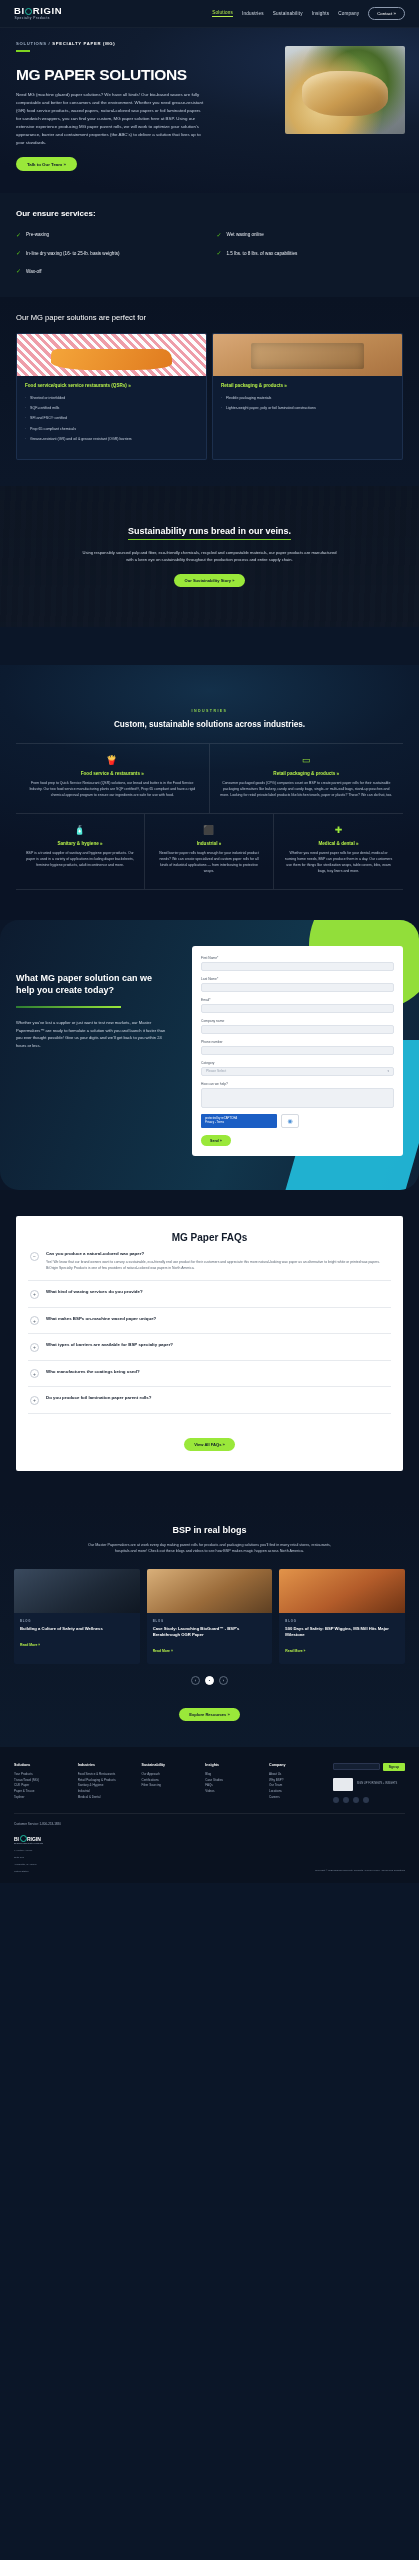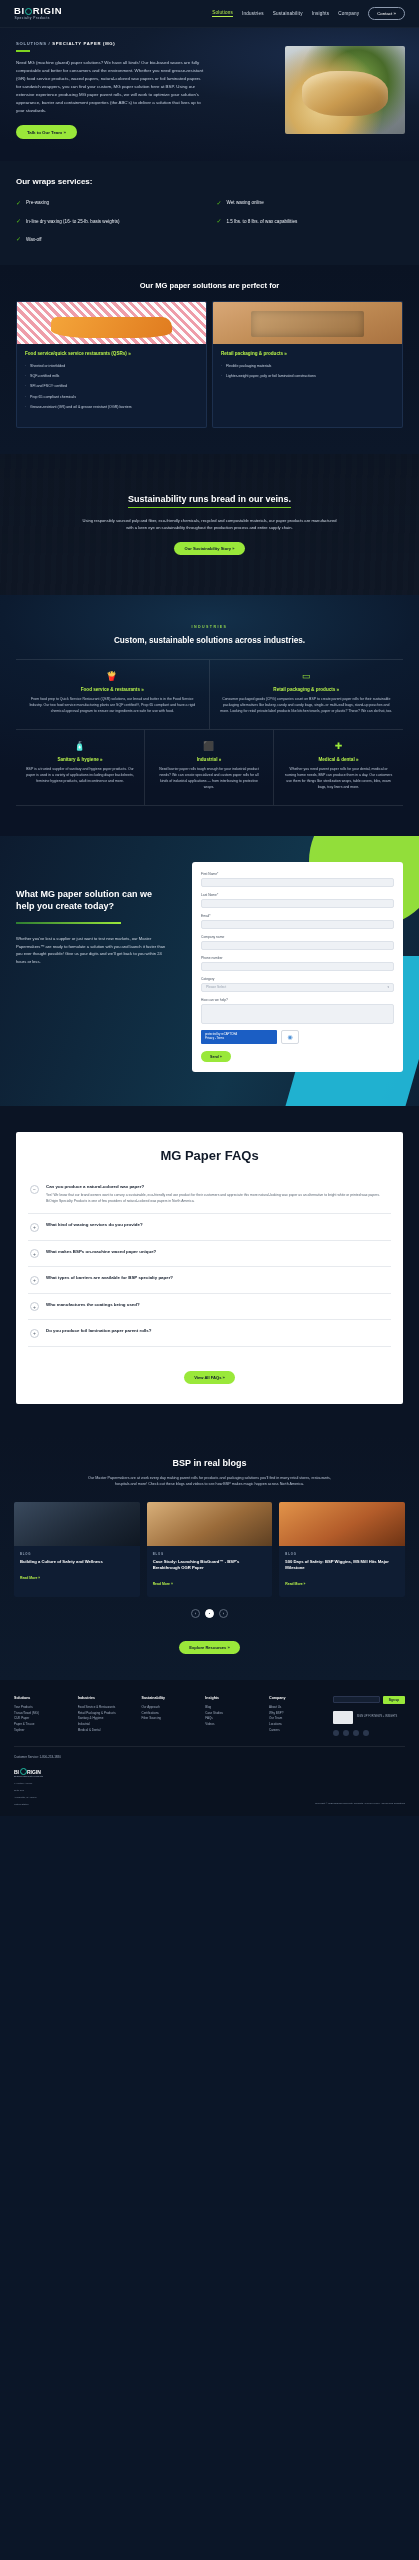--- a/index.html
+++ b/index.html
@@ -84,21 +84,21 @@
   .svc-grid { display: grid; grid-template-columns: 1fr 1fr; gap: 11px 14px; }
   .svc-item { display: flex; gap: 5px; align-items: flex-start; }
   .svc-check { color: #57c419; font-size: 6px; line-height: 1; margin-top: .5px; }
   .svc-label { font-size: 4.6px; line-height: 1.55; color: #eaeef4; }
 
   
   .perfect {
     padding: 16px 16px 26px 16px;
     background: linear-gradient(180deg,#0a1323 0%,#0c1729 100%);
   }
-  .perfect h2 { font-size: 7.6px; font-weight: 700; text-align: center; margin-bottom: 11px; }
+  .perfect h2 { font-size: 7.6px; font-weight: 400; margin-bottom: 11px; }
   .cards { display: grid; grid-template-columns: 1fr 1fr; gap: 5px; }
   .card {
     background: #0e1c33; border: 1px solid rgba(120,180,255,.13);
     border-radius: 2px; overflow: hidden;
   }
   .card-img { height: 42px; }
   .card-img.fries {
     background:
       repeating-linear-gradient(45deg, rgba(240,90,110,.55) 0 3px, rgba(255,255,255,.9) 3px 6px),
       #eceff1;
@@ -140,23 +140,24 @@
     border-bottom: 1.6px solid #7ed321; padding-bottom: 3px;
   }
   .sustain p {
     font-size: 4.1px; line-height: 1.8; color: #cdd6e2;
     margin: 9px auto 0 auto; max-width: 255px;
   }
   .btn-green.sm { margin-top: 11px; font-size: 4.1px; padding: 4px 10px; }
 
   
   .industries {
-    padding: 30px 16px 30px 16px;
+    padding: 44px 16px 30px 16px;
     background: radial-gradient(110% 70% at 50% 10%, #13304a 0%, #0c1b30 45%, #0a1325 100%);
     text-align: center;
+    margin-top: 38px;
   }
   .eyebrow { font-size: 3.6px; letter-spacing: 1.4px; color: #8fd14f; font-weight: 700; }
   .industries h2 { font-size: 8.2px; font-weight: 800; margin-top: 7px; margin-bottom: 14px; }
   .ind-grid {
     display: grid; grid-template-columns: 1fr 1fr;
     border-top: 1px solid rgba(255,255,255,.10);
   }
   .ind-cell {
     padding: 12px 10px 14px 10px; text-align: center;
     border-bottom: 1px solid rgba(255,255,255,.10);
@@ -168,20 +169,21 @@
   .ind-text { font-size: 3.5px; line-height: 1.7; color: #bcc7d7; }
   .ind-grid.three { grid-template-columns: 1fr 1fr 1fr; border-top: none; }
   .ind-grid.three .ind-cell:nth-child(2n) { border-right: 1px solid rgba(255,255,255,.10); }
   .ind-grid.three .ind-cell:nth-child(3n) { border-right: none; }
 
   
   .formsec {
     position: relative; display: flex; gap: 26px; padding: 26px 16px 34px 16px;
     background: linear-gradient(110deg,#0d1b2f 0%,#11354b 60%,#0e2136 100%);
     overflow: hidden;
+    border-radius: 19px;
   }
   .blob-green {
     position: absolute; right: -20px; top: -40px; width: 130px; height: 130px;
     border-radius: 50%; background: #9ae83a; opacity: .95;
   }
   .blob-cyan {
     position: absolute; right: -8px; top: 120px; width: 120px; height: 150px;
     background: #22b8d8; transform: skewX(-16deg); opacity:.95;
   }
   .form-left { width: 150px; position: relative; z-index: 2; padding-top: 26px; }
@@ -213,21 +215,21 @@
     display:flex; align-items:center; justify-content:center; color:#4a8fd6; font-size:6px;
   }
   .btn-submit {
     margin-top: 7px; background:#9ae83a; color:#0d1829; font-size:3.6px; font-weight:700;
     border-radius: 20px; padding: 3.5px 9px; border: none; display:inline-block;
   }
 
   
   .faqsec { padding: 26px 16px 30px 16px; background:#0b1424; }
   .faq-card { background: #fff; color:#121a28; border-radius: 2px; padding: 16px 12px 20px 12px; }
-  .faq-card h2 { font-size: 13px; font-weight: 800; text-align: center; margin-bottom: 13px; color:#111a29; }
+  .faq-card h2 { font-size: 10px; font-weight: 800; text-align: center; color:#111a29; }
   .faq-row {
     display:flex; gap:7px; align-items:flex-start;
     padding: 8px 2px; border-bottom: 1px solid #e7eaee;
   }
   .faq-toggle {
     width: 9px; height: 9px; border-radius:50%; border:1px solid #c6ccd5;
     display:flex; align-items:center; justify-content:center;
     font-size: 5px; color:#55616f; flex: 0 0 auto; margin-top:.5px;
   }
   .faq-q { font-size: 4.4px; font-weight: 800; color:#131c2b; }
@@ -303,27 +305,28 @@
       <a href="#">Company</a>
       <span class="nav-btn">Contact »</span>
     </div>
   </div>
 
   <div class="hero">
     <div class="breadcrumb">
       <span>SOLUTIONS / </span><span class="crumb-strong">SPECIALTY PAPER (MG)</span>
     </div>
     <div class="crumb-rule"></div>
+    <h1 class="hero-title">MG PAPER SOLUTIONS</h1>
     <p class="hero-body">Need MG (machine glazed) paper solutions? We have all kinds! Our bio-based waxes are fully compostable and better for consumers and the environment. Whether you need grease-resistant (GR) food service products, waxed papers, natural-colored wax papers or foil laminated papers for sandwich wrappers, you can find your custom, MG paper solution here at BSP. Using our extensive experience producing MG paper parent rolls, we will work to optimize your solution's appearance, barrier and containment properties (the ABC's) to deliver a solution that lives up to your standards.</p>
     <span class="btn-green">Talk to Our Team »</span>
     <div class="hero-img"></div>
   </div>
 
   <div class="services">
-    <h2>Our wraps services:</h2>
+    <h2>Our ensure services:</h2>
     <div class="svc-grid">
       <div class="svc-item">
         <span class="svc-check">✓</span>
         <span class="svc-label">Pre-waxing</span>
       </div>
       <div class="svc-item">
         <span class="svc-check">✓</span>
         <span class="svc-label">Wet waxing online</span>
       </div>
       <div class="svc-item">

